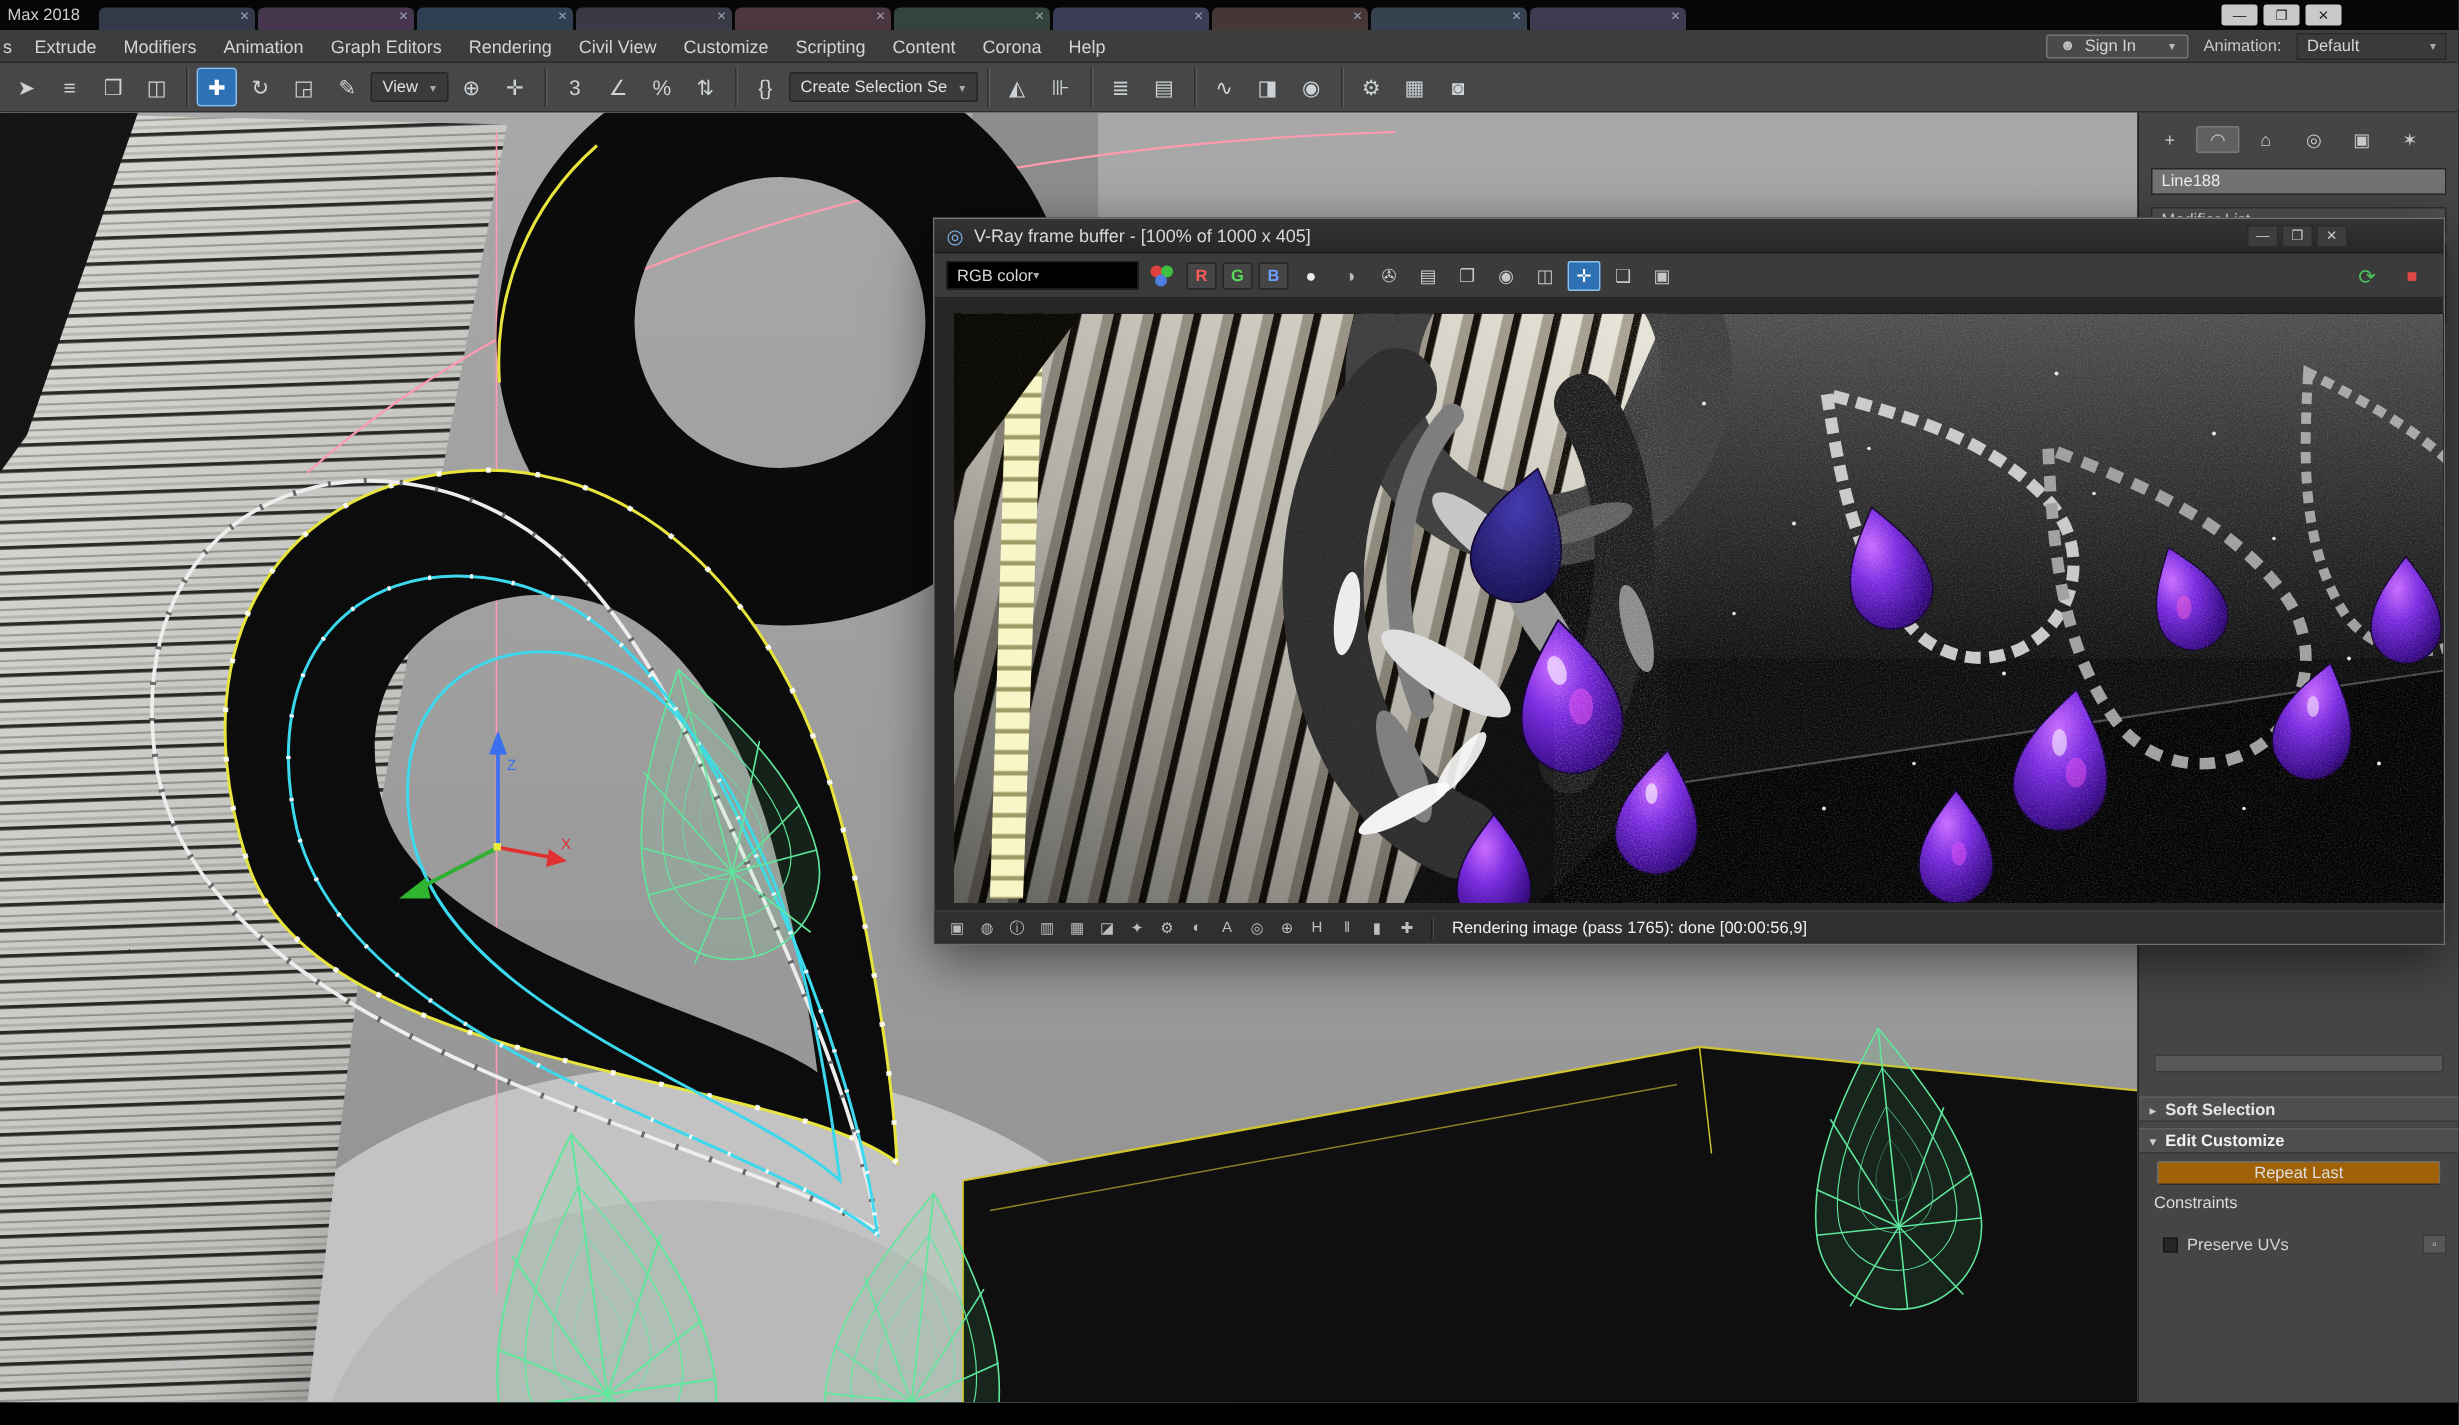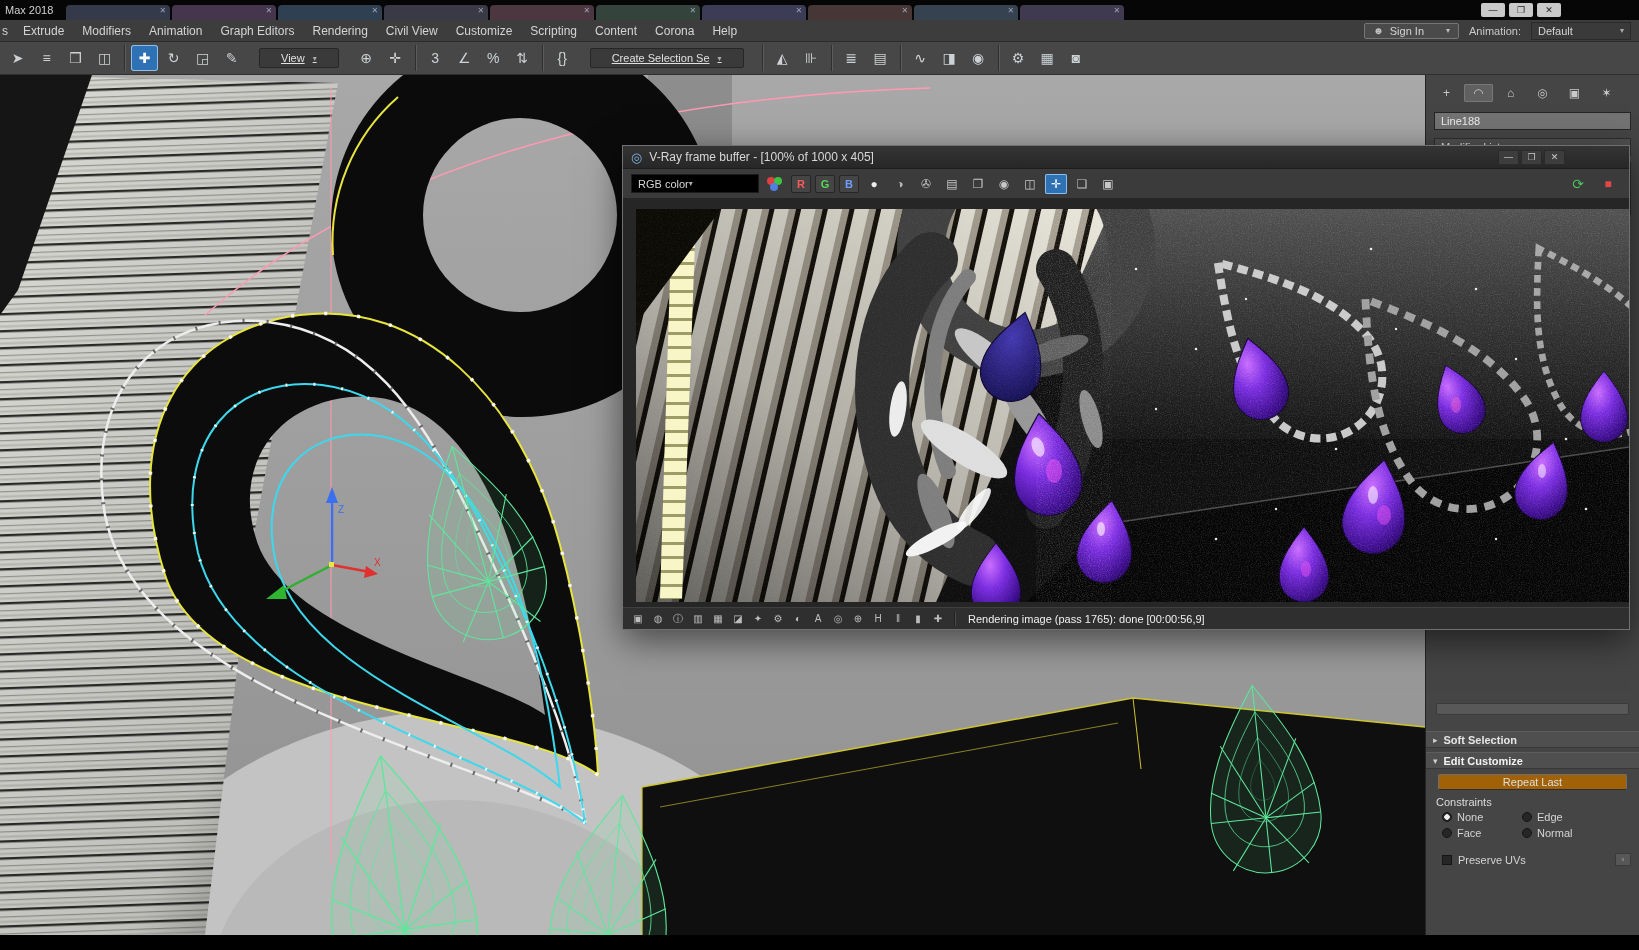--- a/index.html
+++ b/index.html
@@ -38,21 +38,21 @@
   .ws-dd .caret { font-size:8px; color:#aaa; }
 
   
   .toolbar { position:absolute; left:0; top:42px; width:1639px; height:33px; background:#474747;
              border-bottom:1px solid #2f2f2f; display:flex; align-items:center; padding-left:4px; gap:2px; }
   .tb-icon { width:27px; height:26px; display:flex; align-items:center; justify-content:center;
              font-size:14px; color:#ccd2d6; border-radius:3px; }
   .tb-icon.active { background:#2e72b5; box-shadow:inset 0 0 0 1px #8fc0ea; color:#fff; }
   .tb-sep { width:1px; height:26px; background:#2f2f2f; box-shadow:1px 0 0 #5c5c5c; margin:0 4px; }
   .tb-dd { height:20px; background:#3a3a3a; border:1px solid #262626; border-radius:2px; display:flex;
-           align-items:center; gap:8px; padding:0 21px; font-size:11px; color:#e0e0e0; margin:0 12px; white-space:nowrap;text-decoration:underline; }
+           align-items:center; gap:8px; padding:0 7px; font-size:11px; color:#e0e0e0; margin:0 0; white-space:nowrap; }
   .tb-dd .caret { font-size:8px; color:#aaa; }
 
   
   .viewport { position:absolute; left:0; top:75px; width:1425px; height:860px; background:#9a9a9a; overflow:hidden; }
   .viewport svg { position:absolute; left:0; top:0; }
 
   
   .cp { position:absolute; left:1425px; top:75px; width:214px; height:860px; background:#454545;
         border-left:1px solid #242424; z-index:2; color:#d5d5d5; font-size:11px; }
   .cp-tabs { display:flex; gap:3px; padding:9px 6px 5px 6px; }
@@ -388,38 +388,20 @@
       <div class="cp-roll first" data-name="soft-selection-rollout">
         <span class="arr" data-name="chevron-right-icon">▸</span>
         <span data-name="soft-selection-label">Soft Selection</span>
       </div>
       <div class="cp-roll open" data-name="edit-geometry-rollout">
         <span class="arr" data-name="chevron-down-icon">▾</span>
         <span data-name="edit-geometry-label">Edit Customize</span>
       </div>
       <div class="cp-btn" data-name="repeat-last-button">Repeat Last</div>
       <div class="cp-glabel" data-name="constraints-label">Constraints</div>
-      <div class="cp-radios" data-name="constraints-options">
-        <div class="cp-radio" data-name="constraint-none-radio">
-          <span class="rdot sel" data-name="radio-icon"></span>
-          <span data-name="constraint-none-label">None</span>
-        </div>
-        <div class="cp-radio" data-name="constraint-edge-radio">
-          <span class="rdot" data-name="radio-icon"></span>
-          <span data-name="constraint-edge-label">Edge</span>
-        </div>
-        <div class="cp-radio" data-name="constraint-face-radio">
-          <span class="rdot" data-name="radio-icon"></span>
-          <span data-name="constraint-face-label">Face</span>
-        </div>
-        <div class="cp-radio" data-name="constraint-normal-radio">
-          <span class="rdot" data-name="radio-icon"></span>
-          <span data-name="constraint-normal-label">Normal</span>
-        </div>
-      </div>
       <div class="cp-check" data-name="preserve-uvs-row">
         <span class="cbox" data-name="preserve-uvs-checkbox"></span>
         <span data-name="preserve-uvs-label">Preserve UVs</span>
         <span class="mini-btn" data-name="preserve-uvs-settings-button">▫</span>
       </div>
     </div>
   </div>
 
   <div class="vfb" data-name="vray-frame-buffer-window">
     <div class="vfb-title" data-name="vfb-titlebar">

